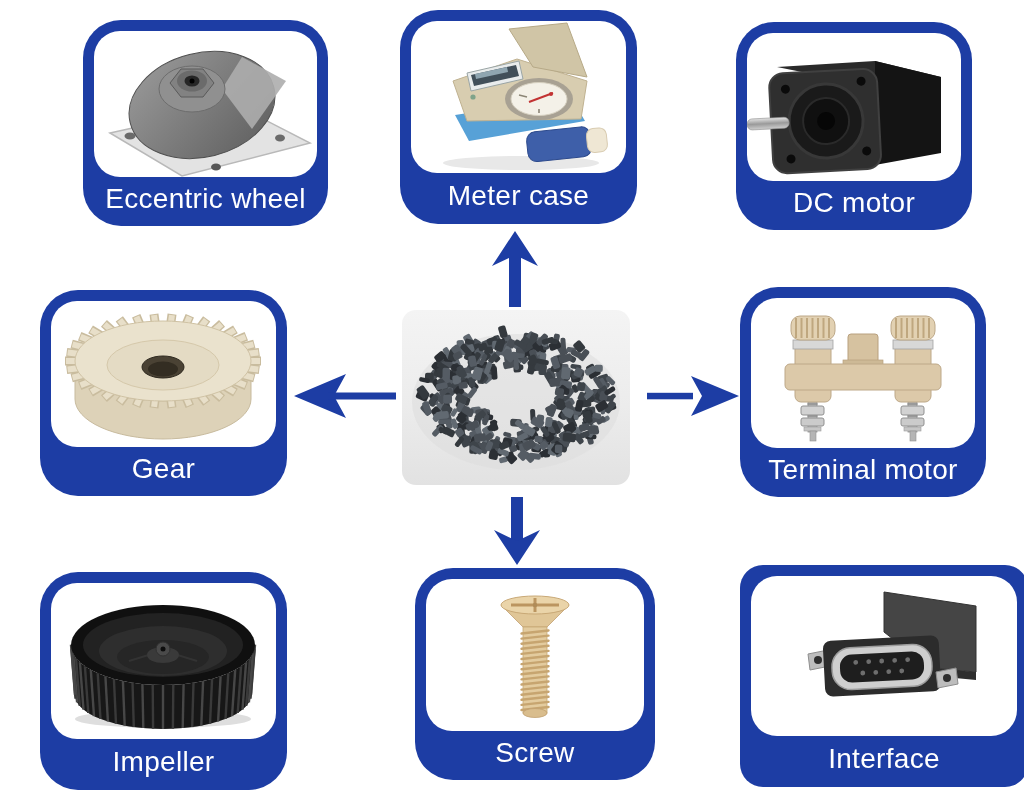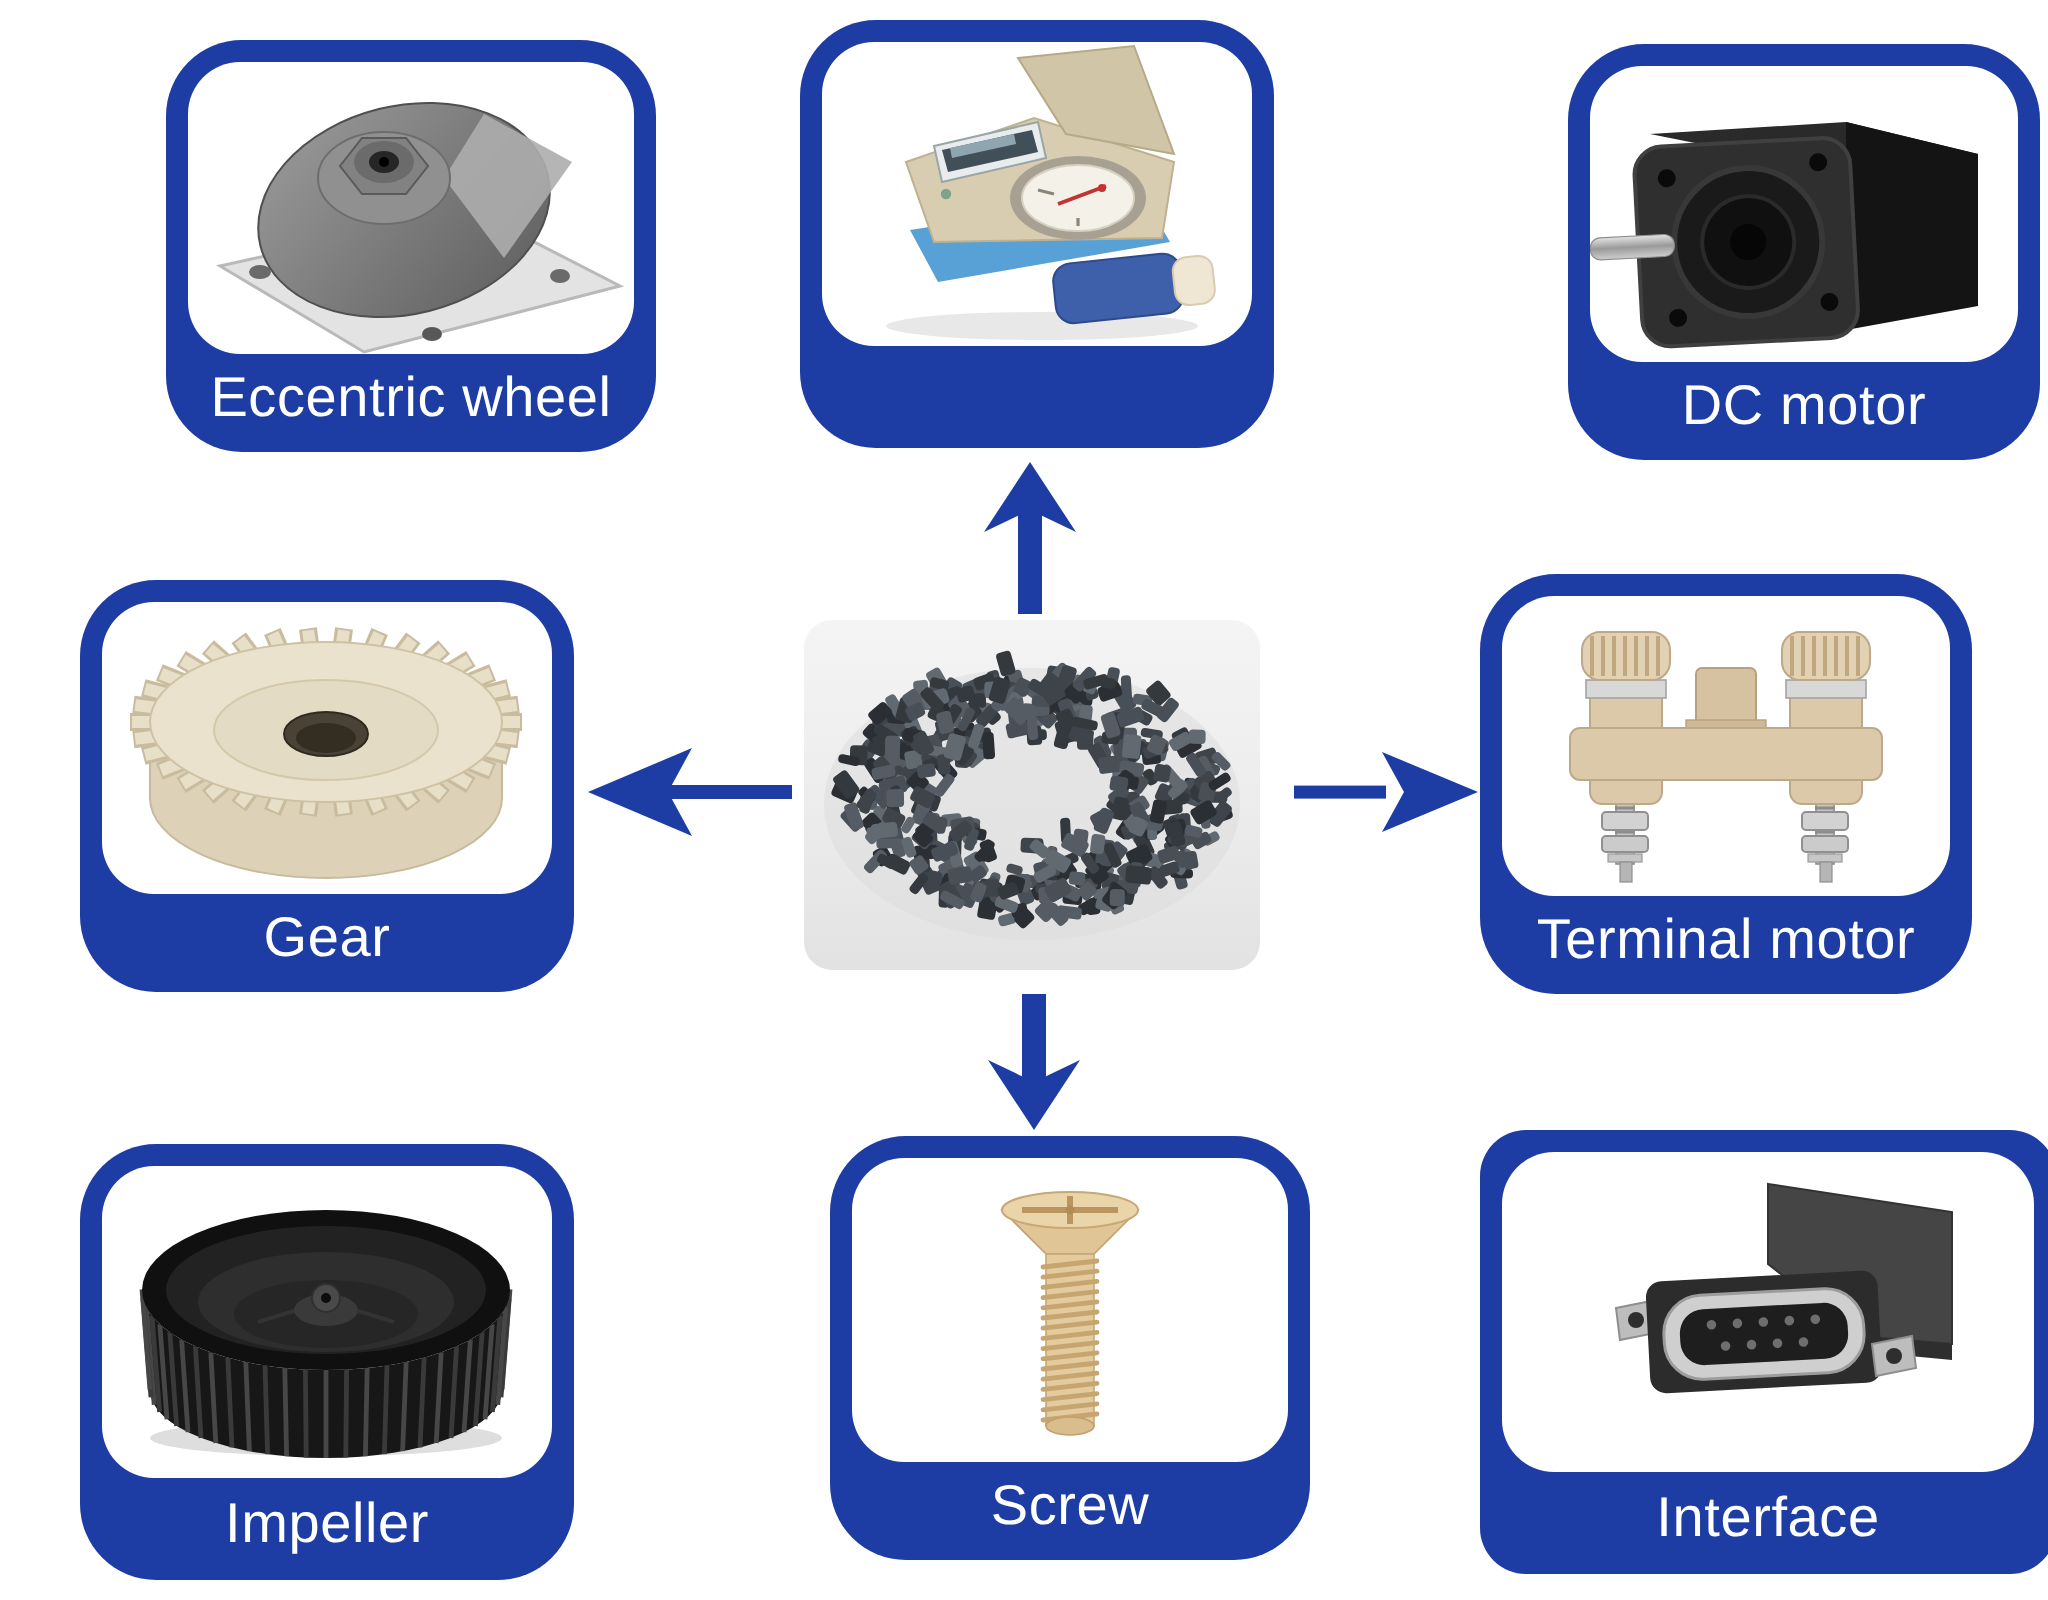--- a/index.html
+++ b/index.html
@@ -66,23 +66,24 @@
         <polygon points="64,53 96,46 97,51 65,58" fill="#8fa5b0"></polygon>
         <ellipse cx="128" cy="78" rx="34" ry="21" fill="#a8a193"></ellipse>
         <ellipse cx="128" cy="78" rx="28" ry="16.5" fill="#f4f1e8" stroke="#d6d0c0"></ellipse>
         <line x1="118" y1="81" x2="142" y2="72" stroke="#c23333" stroke-width="2"></line>
         <circle cx="140" cy="73" r="2" fill="#c23333"></circle>
         <line x1="108" y1="74" x2="116" y2="76" stroke="#8b8575" stroke-width="1.6"></line>
         <line x1="128" y1="88" x2="128" y2="92" stroke="#8b8575" stroke-width="1.6"></line>
         <circle cx="62" cy="76" r="2.6" fill="#7fa38a"></circle>
       </svg>
     </div>
-  </div>
-
-  <div class="card" style="left:784px;top:22px;width:236px;height:208px;">
+    <div class="label">Meter case</div>
+  </div>
+
+  <div class="card" style="left:736px;top:22px;width:236px;height:208px;">
     <div class="photo" style="height:148px;">
       <svg viewBox="0 0 214 148">
         <defs>
           <linearGradient id="dms" x1="0" y1="0" x2="0" y2="1">
             <stop offset="0" stop-color="#e3e3e3"></stop>
               <stop offset=".5" stop-color="#9a9a9a"></stop>
               <stop offset="1" stop-color="#cfcfcf"></stop>
           </linearGradient>
         </defs>
         <polygon points="30,34 128,28 194,44 100,48" fill="#2a2a2a"></polygon>

